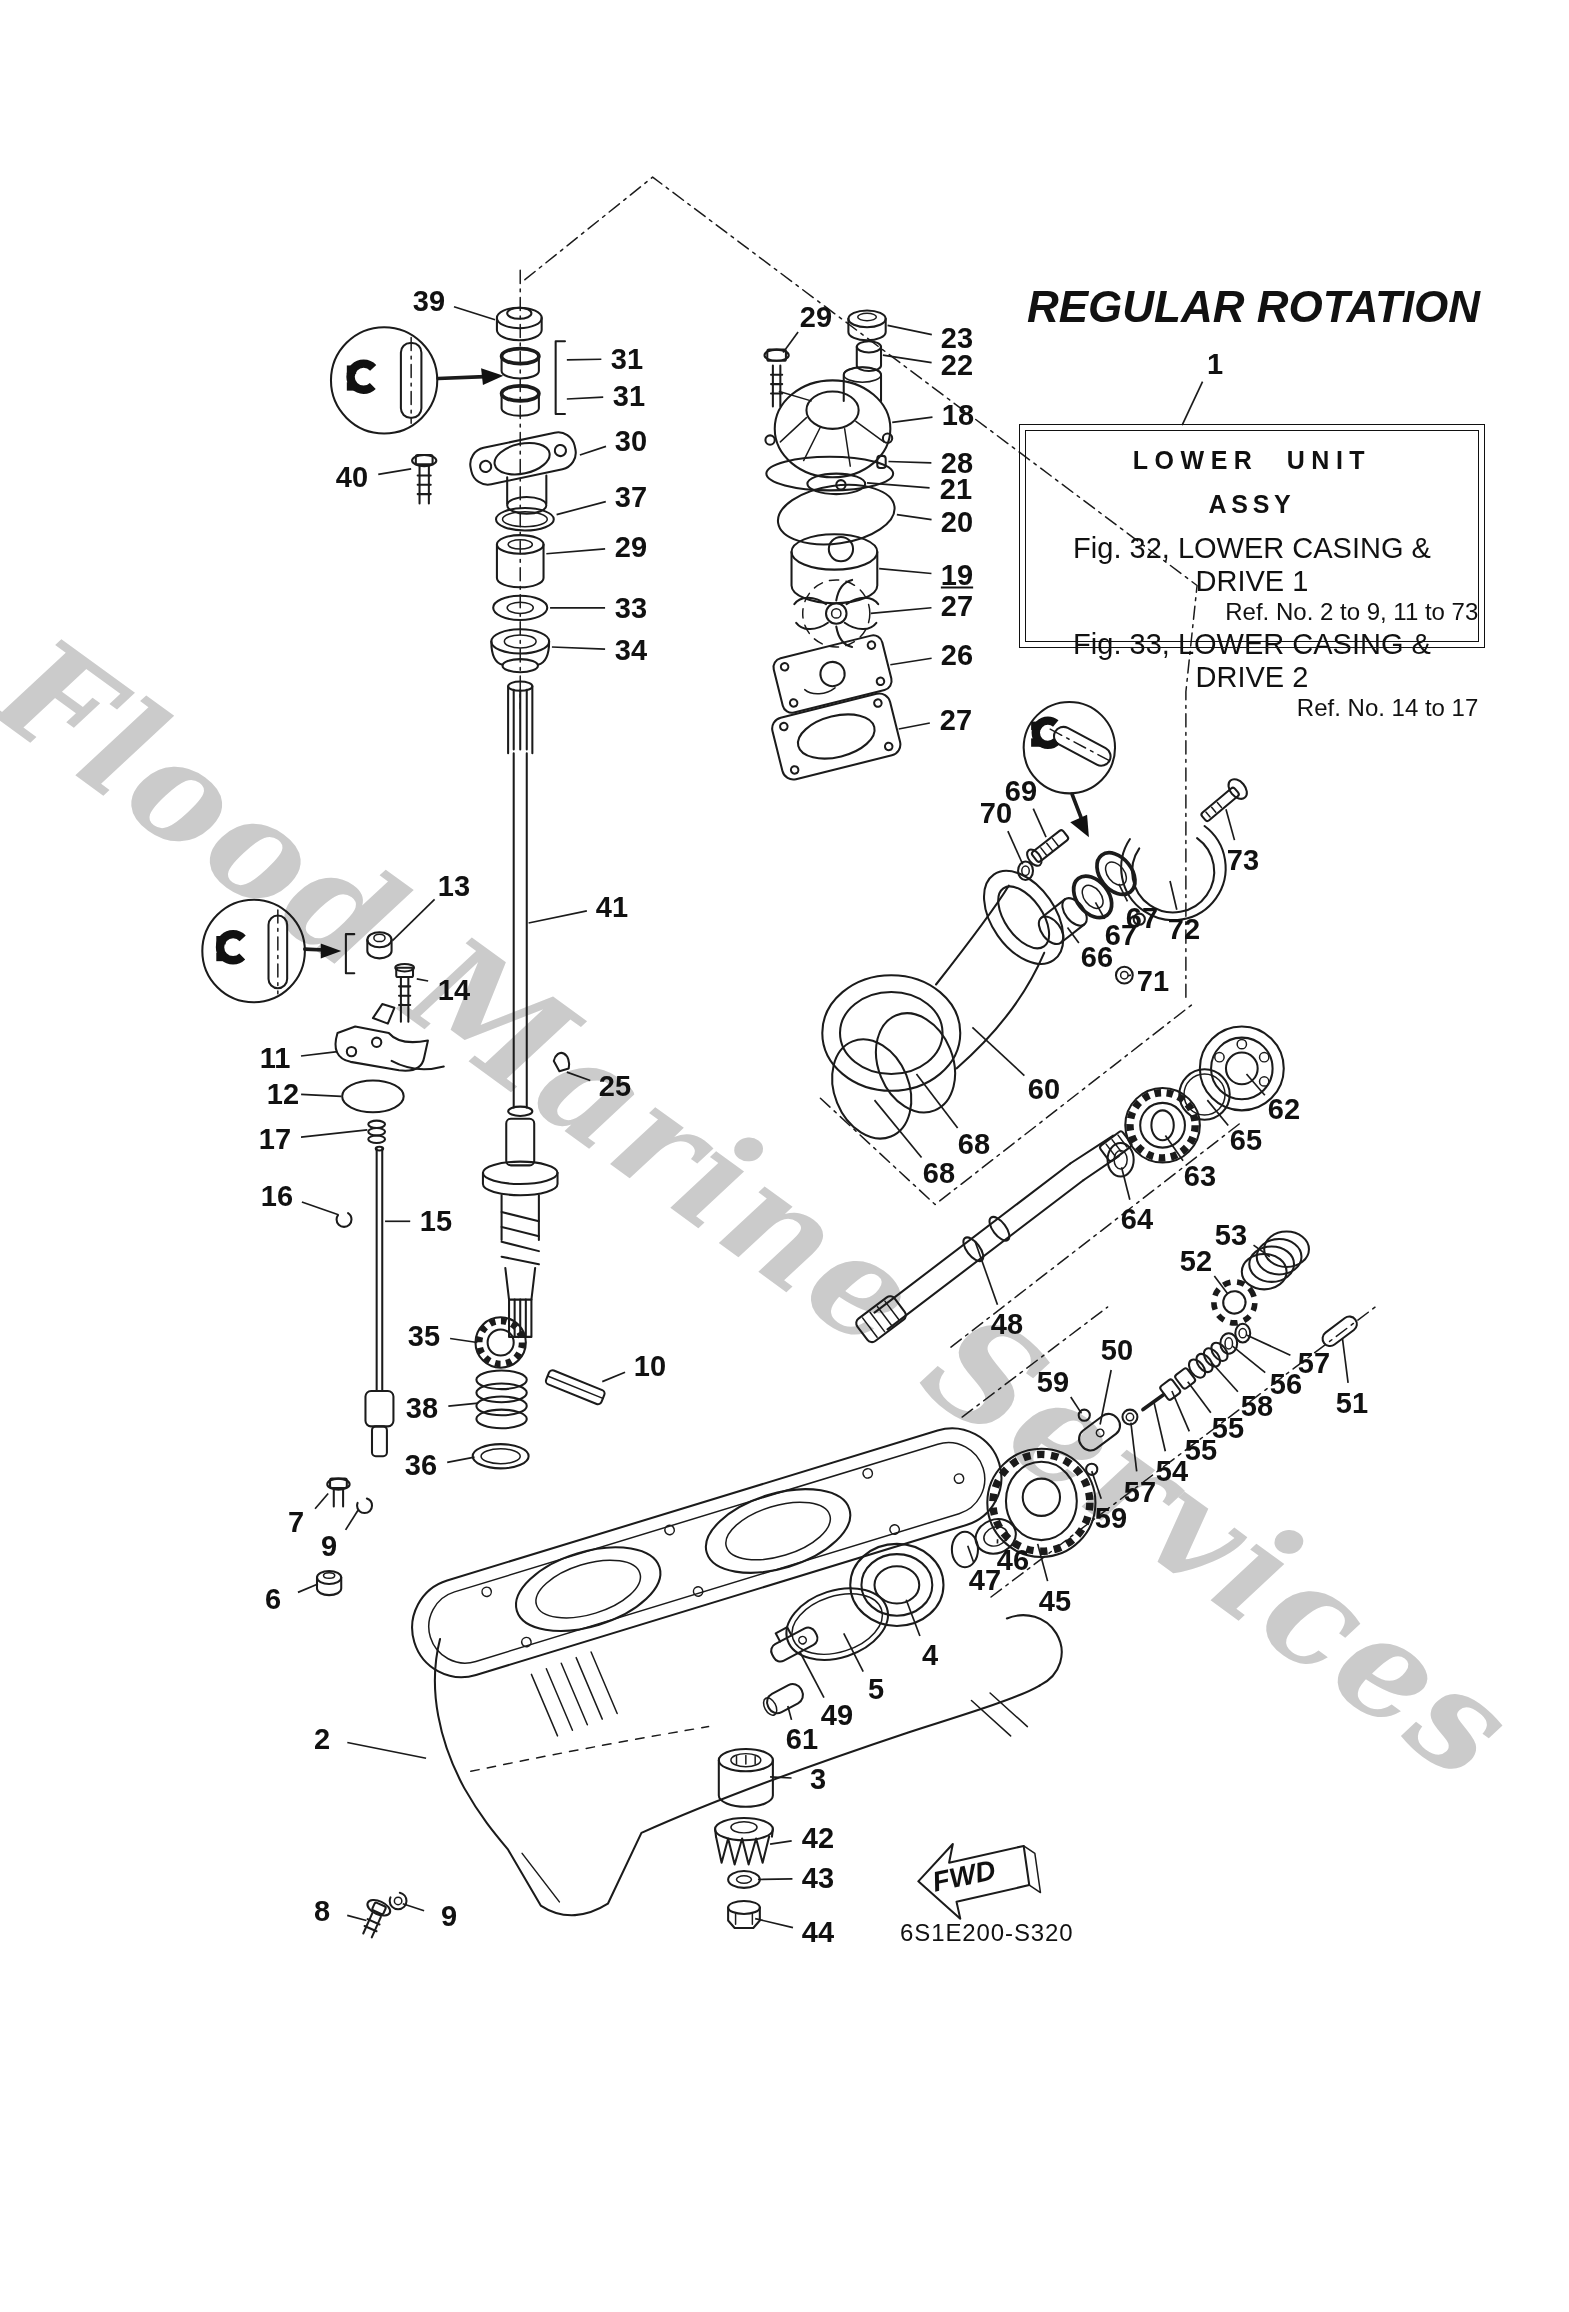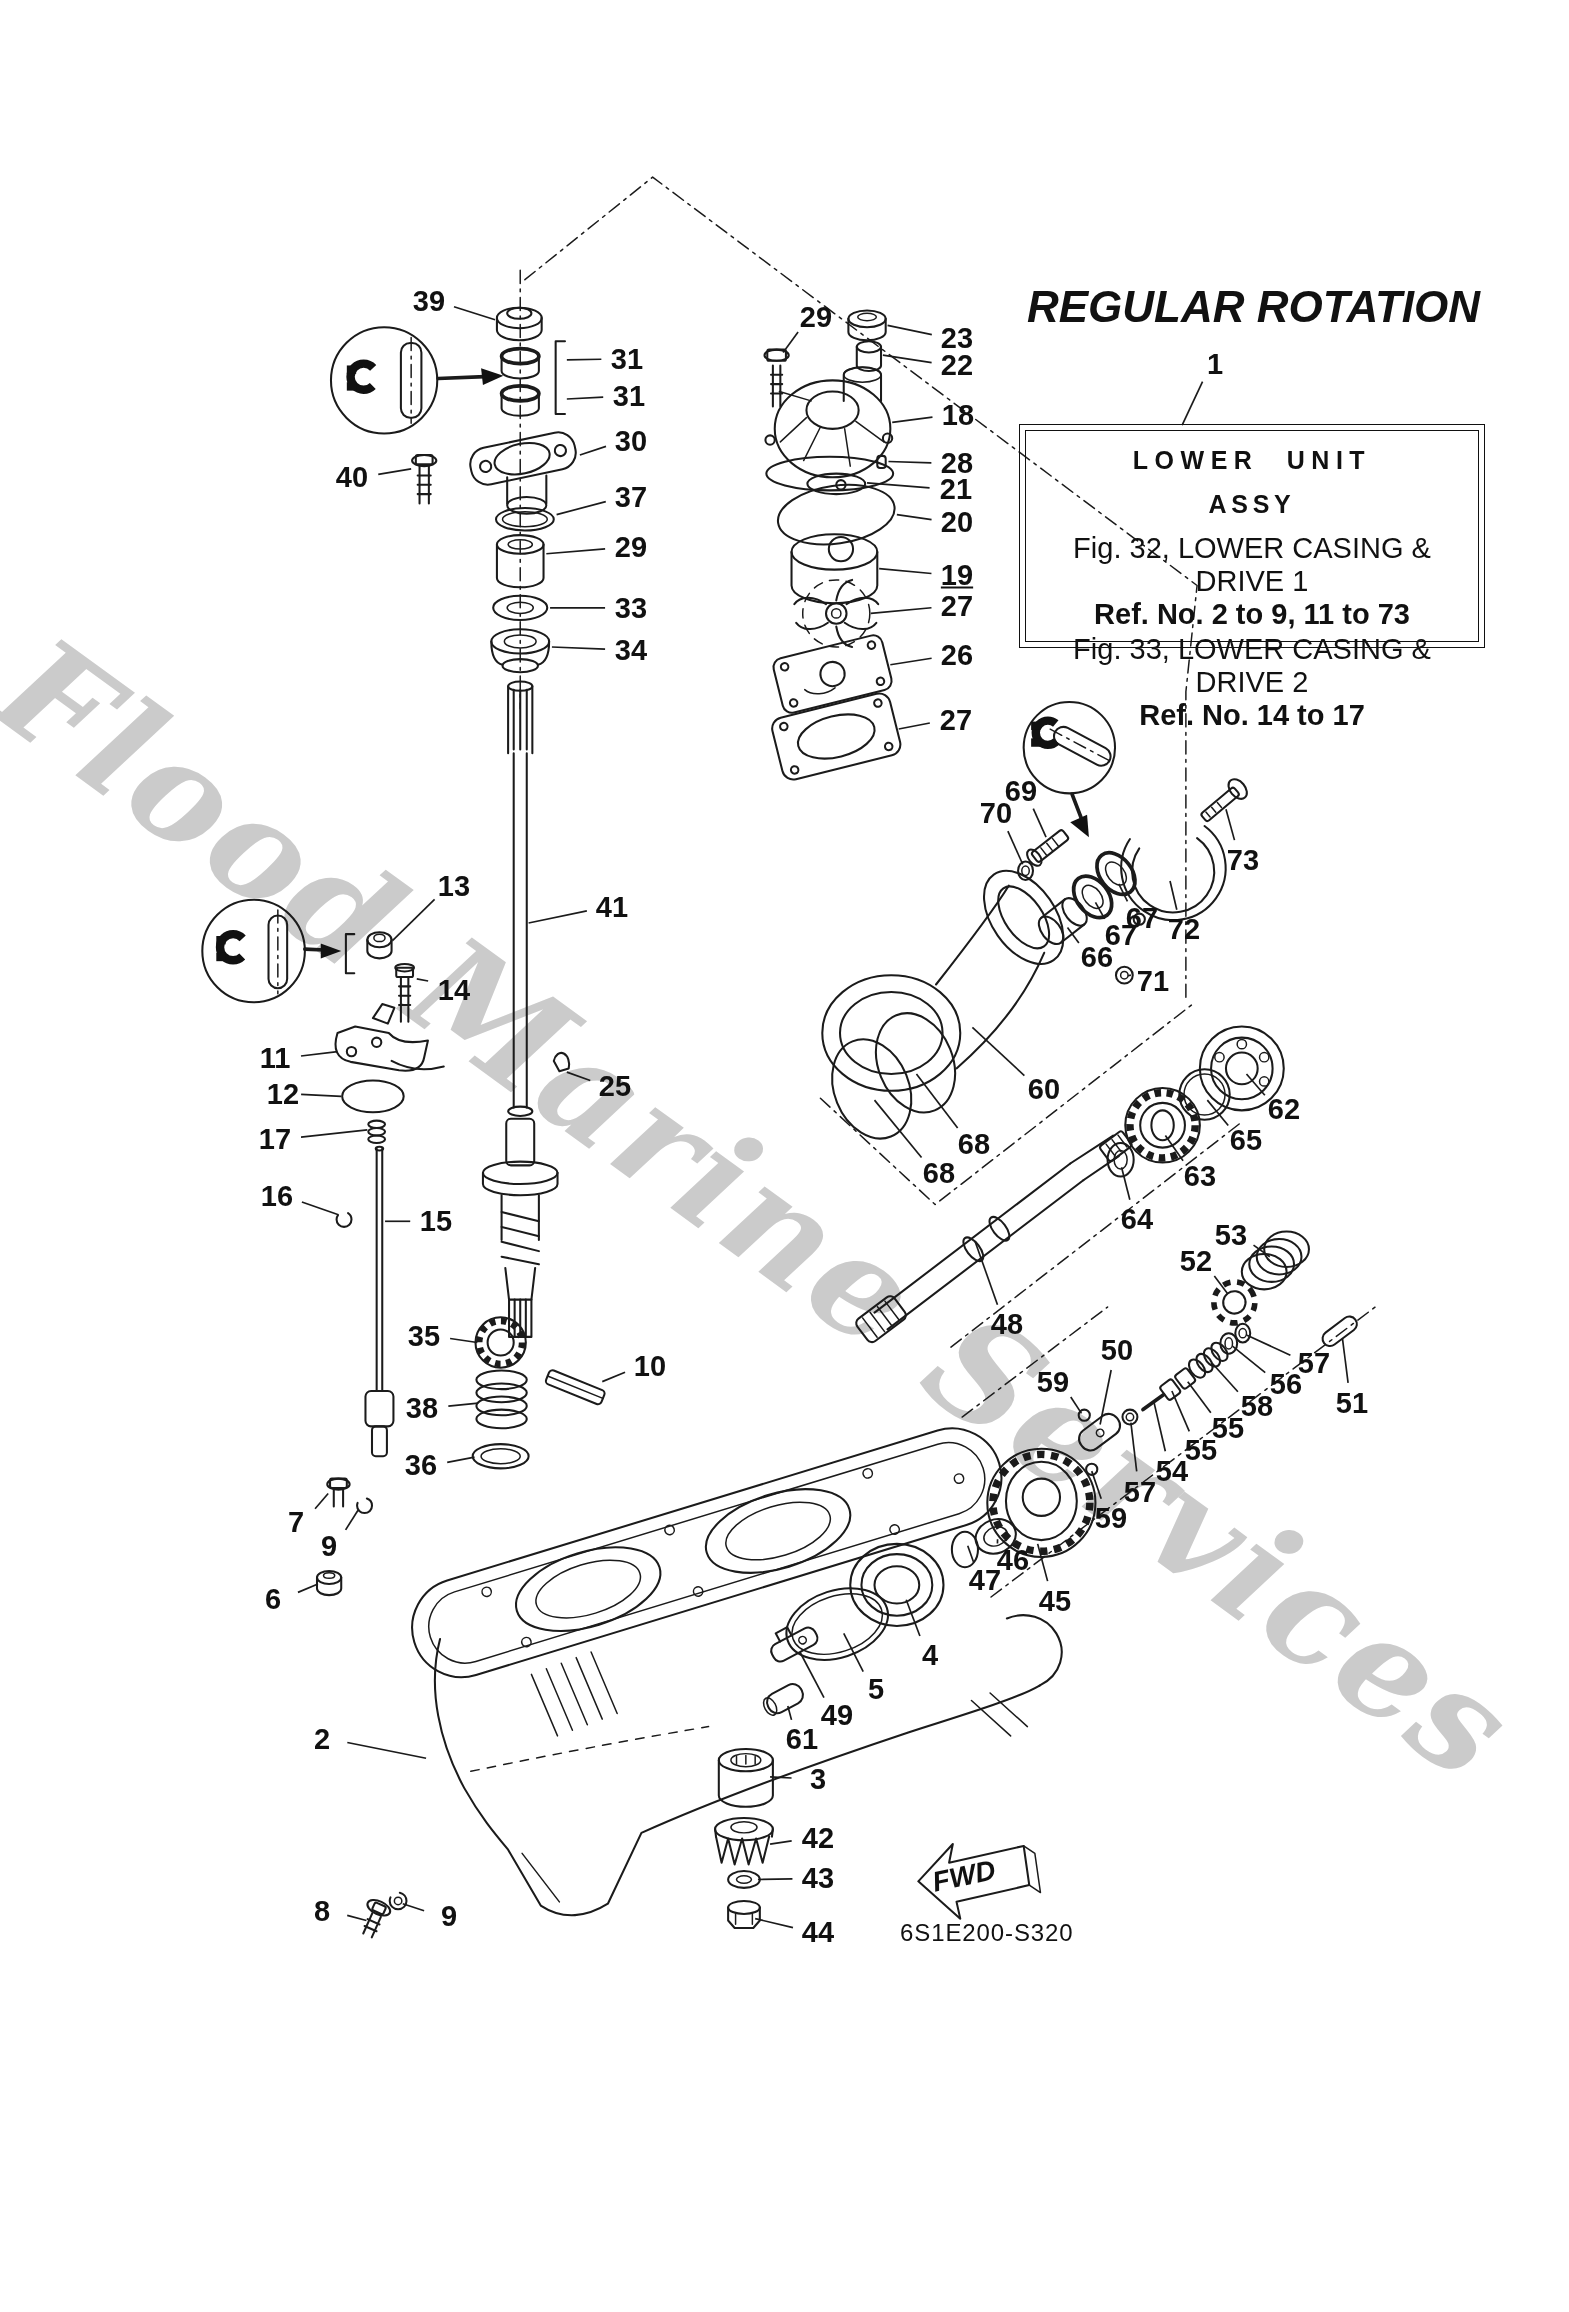--- a/index.html
+++ b/index.html
@@ -15,21 +15,21 @@
         line-height:1;}
   .title{position:absolute;left:1002px;top:282px;width:503px;text-align:center;font-size:44px;
         font-style:italic;font-weight:700;letter-spacing:0px;z-index:5;}
   .infobox{position:absolute;left:1019px;top:424px;width:466px;height:224px;border:1.9px solid #111;
         box-sizing:border-box;padding:4.7px;z-index:5;background:transparent;}
   .infobox-inner{border:1.9px solid #111;width:100%;height:100%;box-sizing:border-box;text-align:center;
         padding-top:15px;}
   .ib-line1{font-size:25px;font-weight:700;letter-spacing:6.5px;word-spacing:15px;}
   .ib-line2{font-size:25px;font-weight:700;letter-spacing:4.7px;margin-top:15px;}
   .ib-fig{font-size:29px;font-weight:400;margin-top:13px;}
-  .ib-ref{font-size:29px;font-weight:700;}
+  .ib-ref{font-size:24px;font-weight:400;text-align:right;}
   .code{position:absolute;left:900px;top:1919px;font-size:24px;letter-spacing:0.9px;z-index:5;}
   
   #art .ln{stroke:#1b1b1b;fill:none;stroke-width:2.2;stroke-linecap:round;stroke-linejoin:round;}
   #art .thin{stroke-width:1.6;}
   #art .thk{stroke-width:4;}
   #art .blk{fill:#111;stroke:none;}
   #art .dashdot{stroke-dasharray:14 6 3 6;stroke-width:1.6;}
   #art text{font-family:"Liberation Sans",sans-serif;}
 </style>
 </head>

